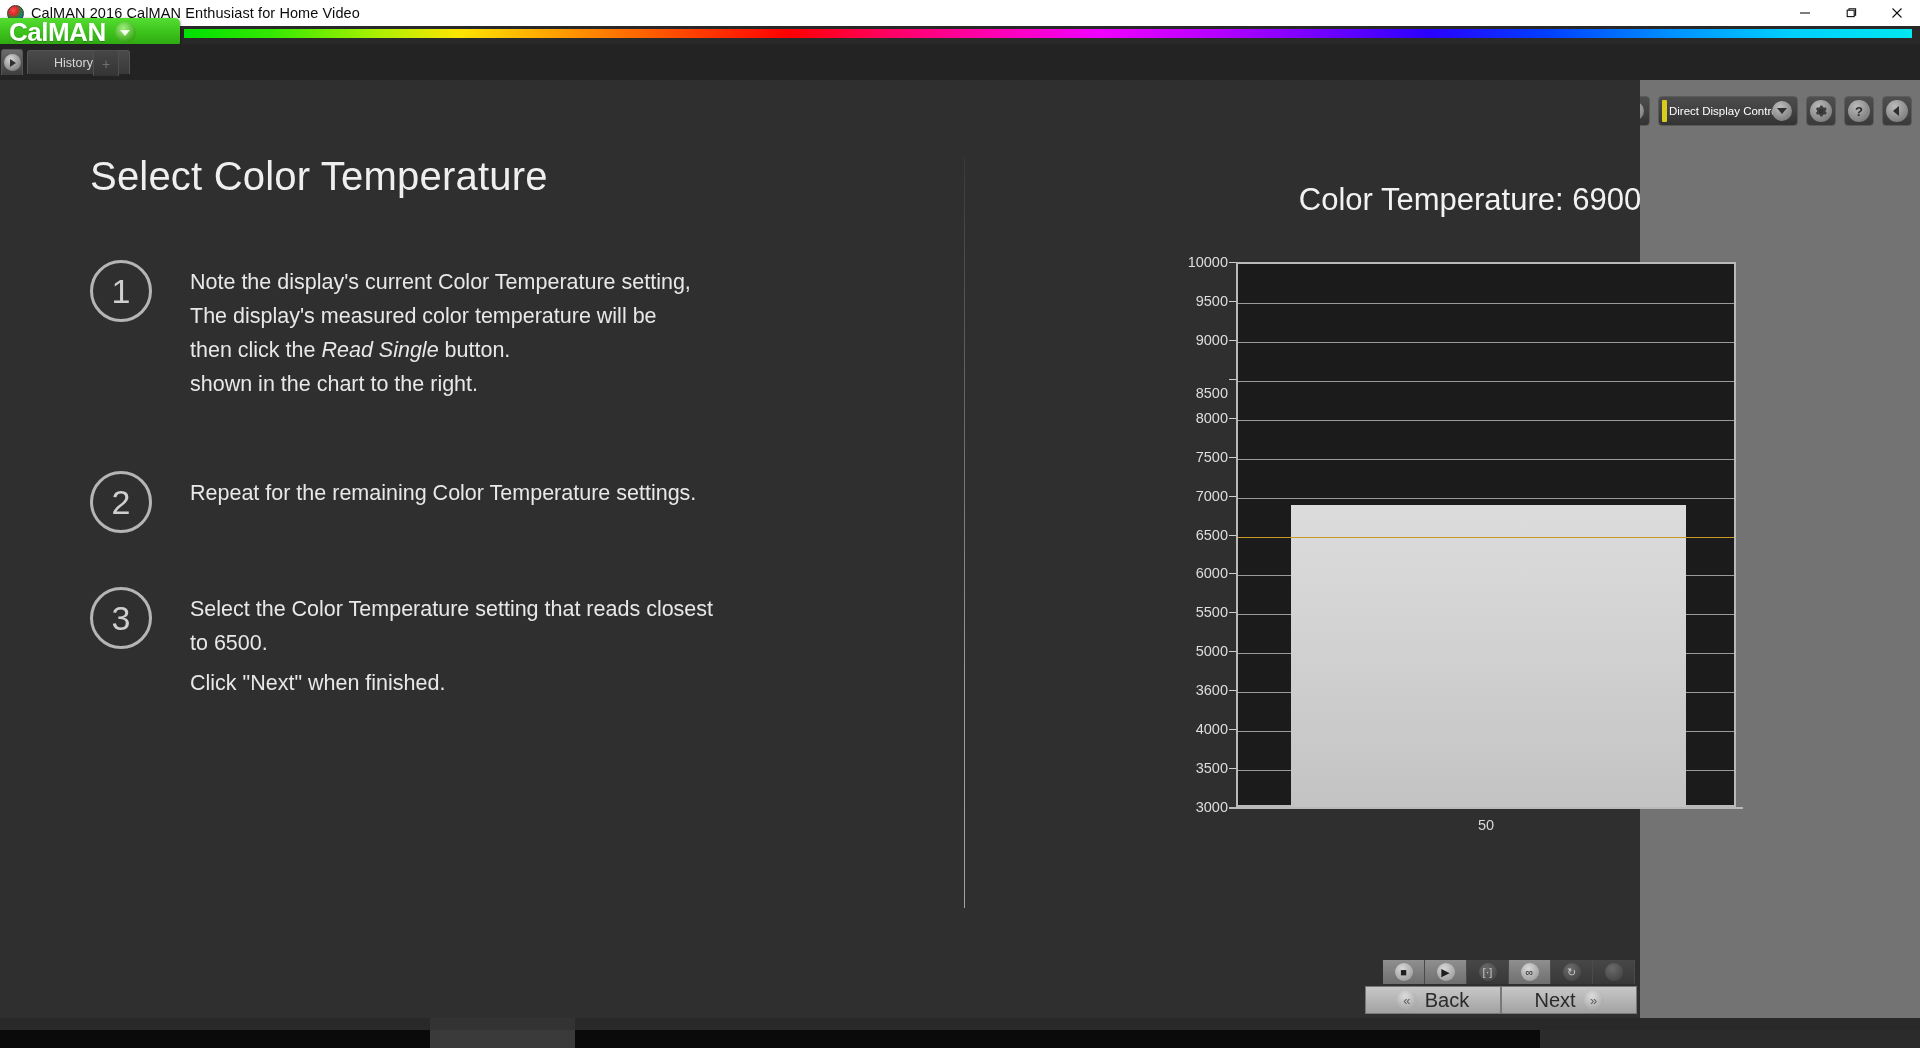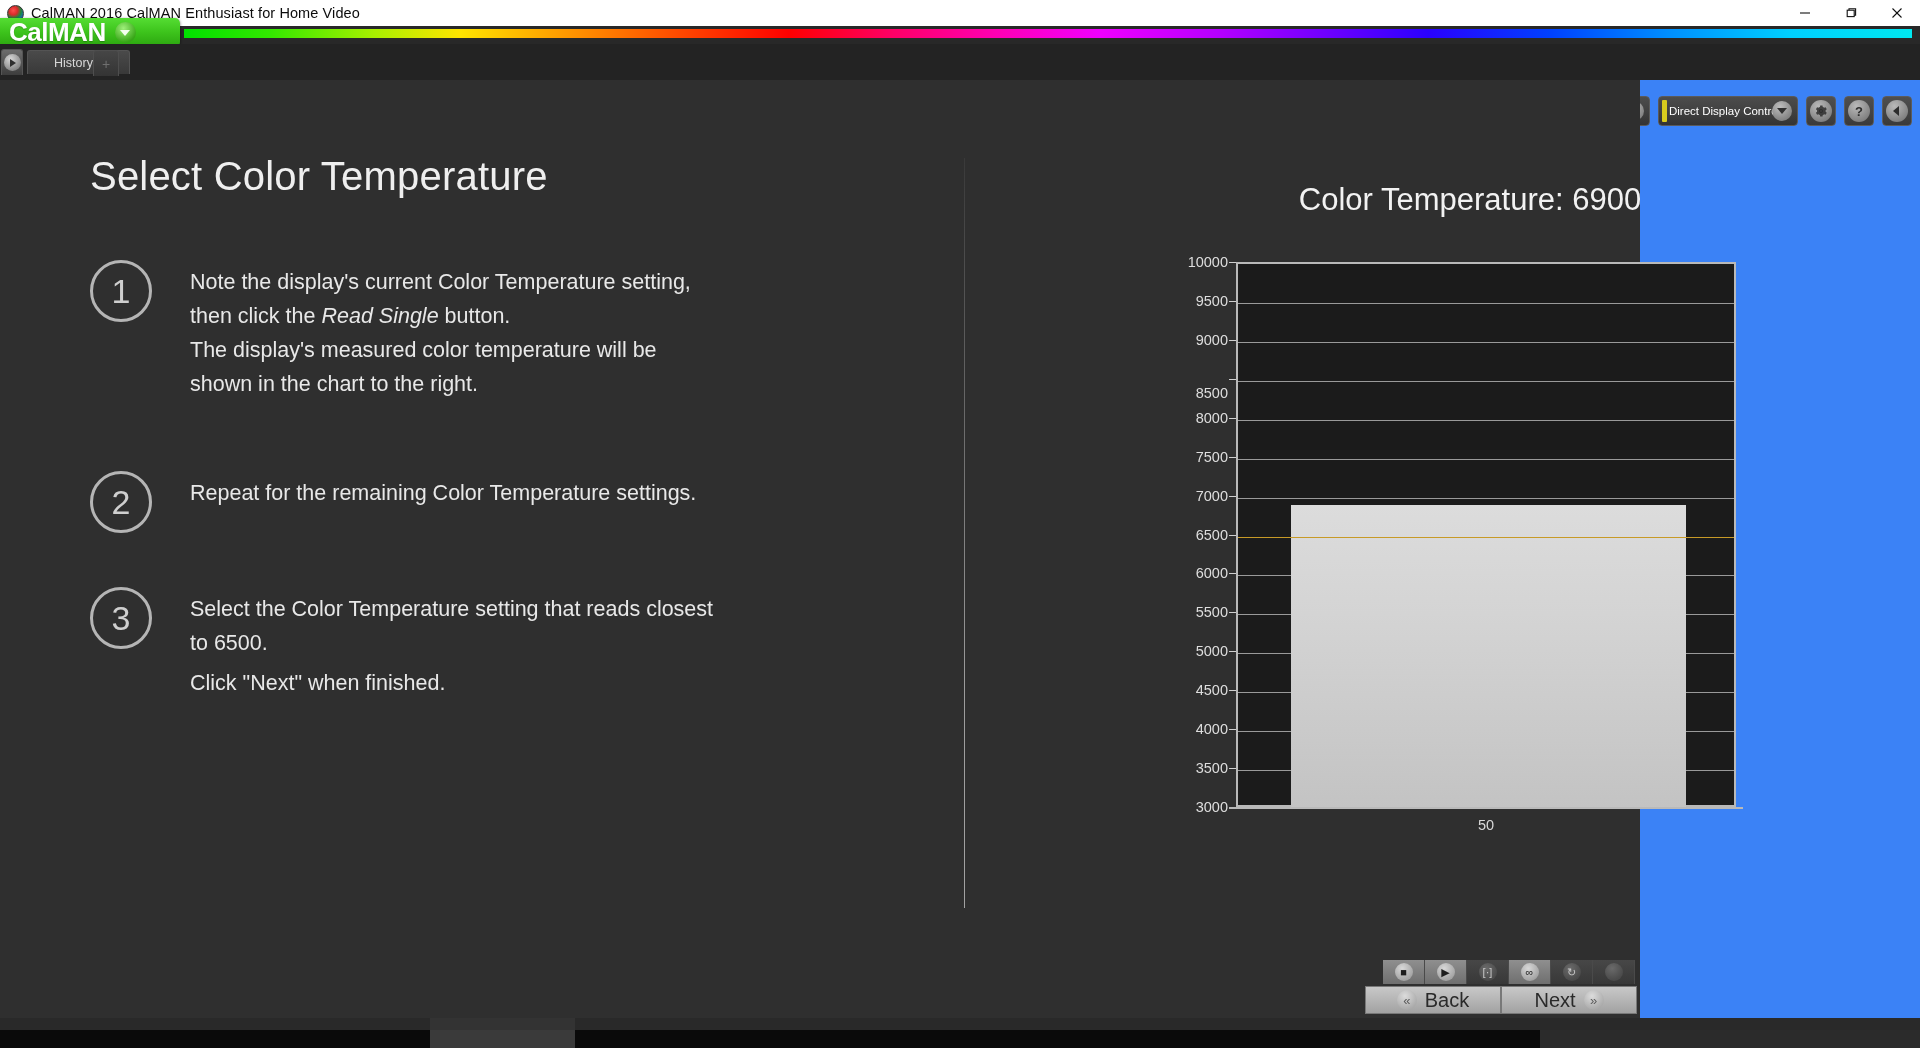--- a/index.html
+++ b/index.html
@@ -2,21 +2,21 @@
 <html><head>
 <meta charset="utf-8">
 <style>
   * { box-sizing: border-box; margin: 0; padding: 0; }
   html, body {
     width: 1920px; height: 1048px;
     background: #000;
     font-family: "Liberation Sans", sans-serif;
     overflow: hidden;
   }
-  #app { position: relative; width: 1920px; height: 1048px; background: #3b82f6; border-radius: 20px; }
+  #app { position: relative; width: 1920px; height: 1048px; background: #737373; border-radius: 20px; }
 
   
   .titlebar {
     position: absolute; top: 0; left: 0; width: 1920px; height: 26px;
     background: #ffffff; display: flex; align-items: center;
   }
   .tb-icon {
     width: 17px; height: 17px; margin-left: 7px; margin-right: 7px;
     border-radius: 50%;
     background: radial-gradient(circle at 35% 30%, #ff4d4d 0%, #d92b2b 30%, #1a8a3a 55%, #1769c9 80%, #111 100%);
@@ -336,24 +336,24 @@
     <div class="divider"></div>
 
     <h1 class="page-title">Select Color Temperature</h1>
 
     <div class="steps">
 
       <div class="step gap1">
         <div class="step-num">1</div>
         <div class="step-text">
           <div><span>Note the display's current Color Temperature setting,</span></div>
+          <div><span>The display's measured color temperature will be</span></div>
           <div>
             <span>then click the </span><em>Read Single</em><span> button.</span>
           </div>
-          <div><span>The display's measured color temperature will be</span></div>
           <div><span>shown in the chart to the right.</span></div>
         </div>
       </div>
 
       <div class="step gap2">
         <div class="step-num">2</div>
         <div class="step-text">
           <div><span>Repeat for the remaining Color Temperature settings.</span></div>
         </div>
       </div>
@@ -389,21 +389,21 @@
           <div class="bar" style="left: 52.5px; width: 395px; top: 241.357px; height: 303.643px; background: linear-gradient(rgb(220, 220, 220) 0%, rgb(211, 211, 211) 40%, rgb(195, 195, 195) 100%);"></div>
           <div class="targetline" style="top: 272.5px; background: rgb(199, 154, 39);"></div>
         </div>
       <div id="axis-extras">
           <div class="ytick-label" style="top: 545px;">3000</div>
           <div class="ytick-mark" style="top: 545px;"></div>
           <div class="ytick-label" style="top: 506.071px;">3500</div>
           <div class="ytick-mark" style="top: 506.071px;"></div>
           <div class="ytick-label" style="top: 467.143px;">4000</div>
           <div class="ytick-mark" style="top: 467.143px;"></div>
-          <div class="ytick-label" style="top: 428.214px;">4500</div>
+          <div class="ytick-label" style="top: 428.214px;">3600</div>
           <div class="ytick-mark" style="top: 428.214px;"></div>
           <div class="ytick-label" style="top: 389.286px;">5000</div>
           <div class="ytick-mark" style="top: 389.286px;"></div>
           <div class="ytick-label" style="top: 350.357px;">5500</div>
           <div class="ytick-mark" style="top: 350.357px;"></div>
           <div class="ytick-label" style="top: 311.429px;">6000</div>
           <div class="ytick-mark" style="top: 311.429px;"></div>
           <div class="ytick-label" style="top: 272.5px;">6500</div>
           <div class="ytick-mark" style="top: 272.5px;"></div>
           <div class="ytick-label" style="top: 233.571px;">7000</div>

